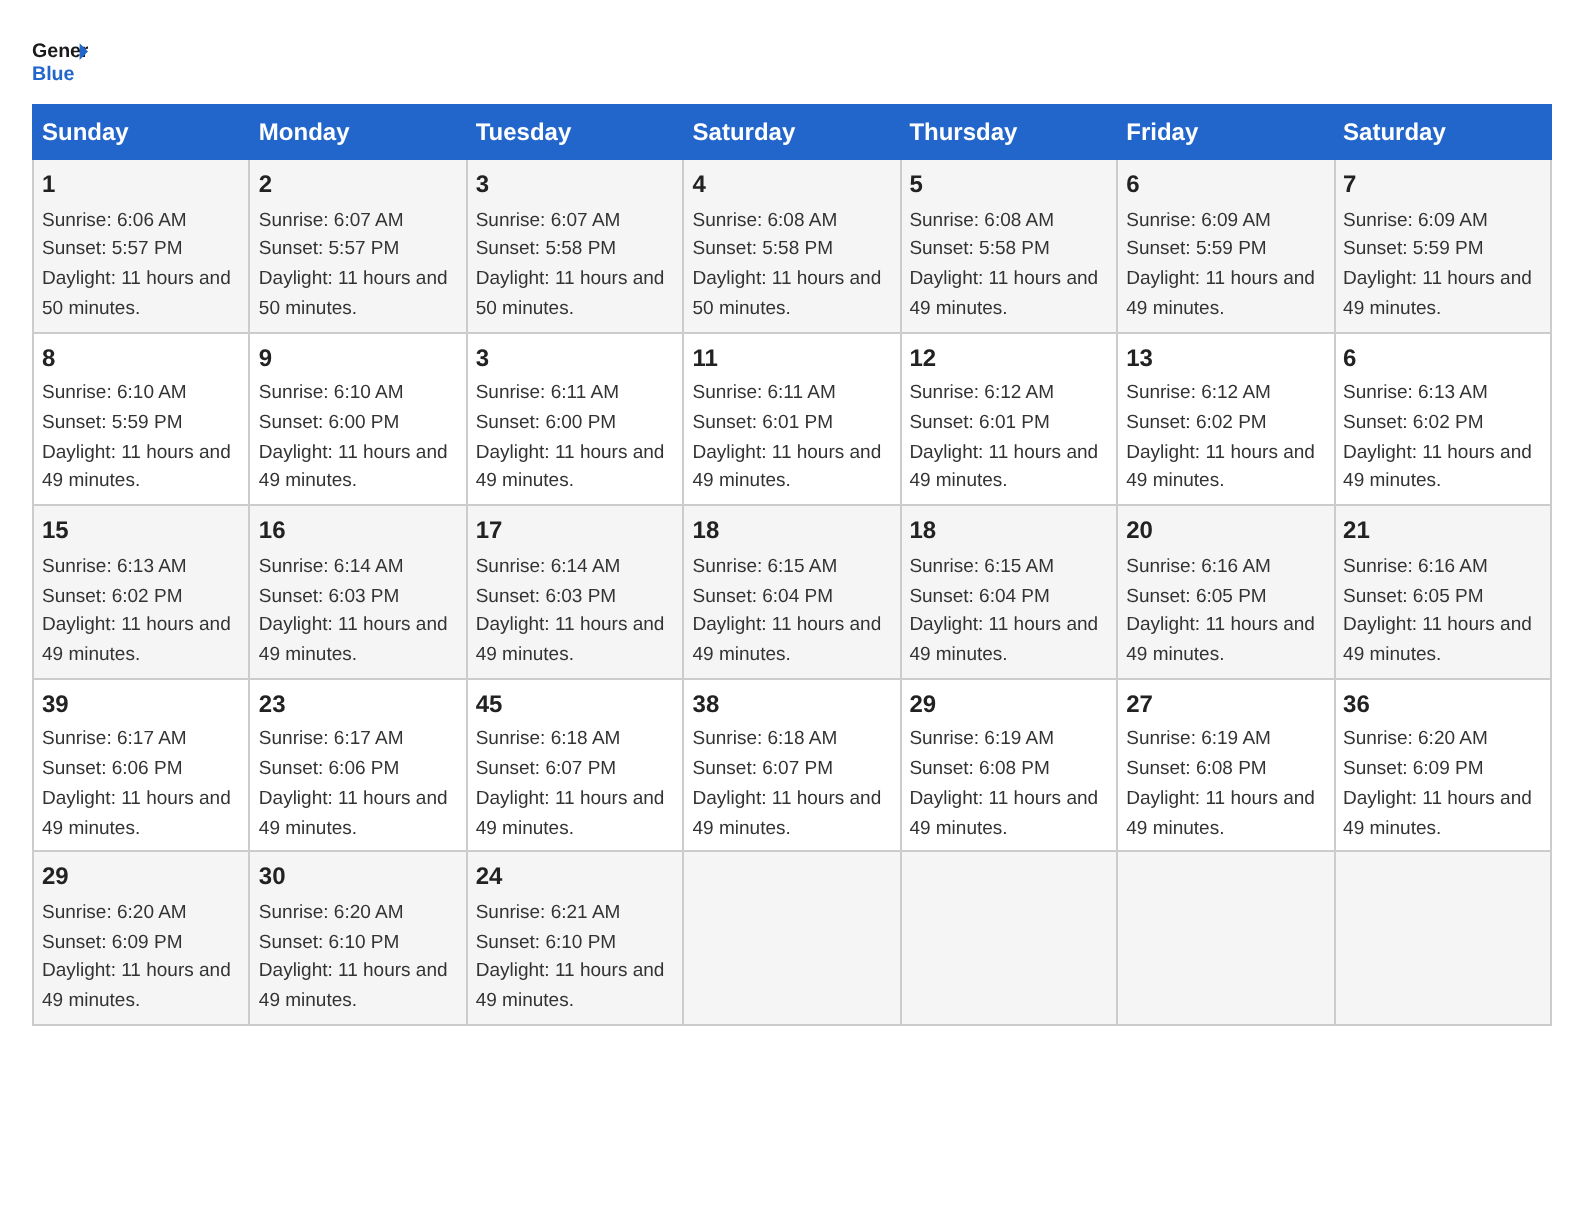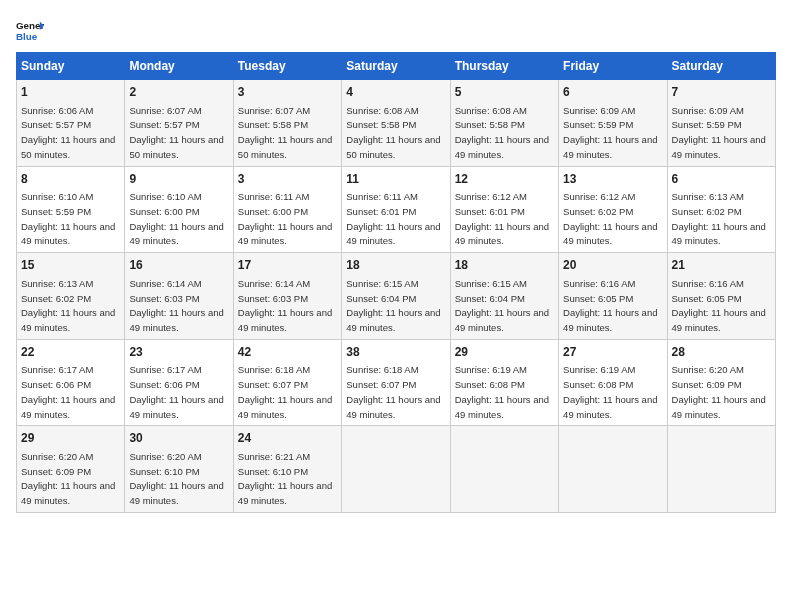--- a/index.html
+++ b/index.html
@@ -195,45 +195,45 @@
         <span class="day-num">20</span>
         <span class="day-detail">Sunrise: 6:16 AM<br>Sunset: 6:05 PM<br>Daylight: 11 hours and 49 minutes.</span>
       </td>
         <td>
         <span class="day-num">21</span>
         <span class="day-detail">Sunrise: 6:16 AM<br>Sunset: 6:05 PM<br>Daylight: 11 hours and 49 minutes.</span>
       </td>
       </tr>
       <tr>
         <td>
-        <span class="day-num">22</span>
+        <span class="day-num">39</span>
         <span class="day-detail">Sunrise: 6:17 AM<br>Sunset: 6:06 PM<br>Daylight: 11 hours and 49 minutes.</span>
       </td>
         <td>
         <span class="day-num">23</span>
         <span class="day-detail">Sunrise: 6:17 AM<br>Sunset: 6:06 PM<br>Daylight: 11 hours and 49 minutes.</span>
       </td>
         <td>
-        <span class="day-num">42</span>
+        <span class="day-num">45</span>
         <span class="day-detail">Sunrise: 6:18 AM<br>Sunset: 6:07 PM<br>Daylight: 11 hours and 49 minutes.</span>
       </td>
         <td>
         <span class="day-num">38</span>
         <span class="day-detail">Sunrise: 6:18 AM<br>Sunset: 6:07 PM<br>Daylight: 11 hours and 49 minutes.</span>
       </td>
         <td>
         <span class="day-num">29</span>
         <span class="day-detail">Sunrise: 6:19 AM<br>Sunset: 6:08 PM<br>Daylight: 11 hours and 49 minutes.</span>
       </td>
         <td>
         <span class="day-num">27</span>
         <span class="day-detail">Sunrise: 6:19 AM<br>Sunset: 6:08 PM<br>Daylight: 11 hours and 49 minutes.</span>
       </td>
         <td>
-        <span class="day-num">28</span>
+        <span class="day-num">36</span>
         <span class="day-detail">Sunrise: 6:20 AM<br>Sunset: 6:09 PM<br>Daylight: 11 hours and 49 minutes.</span>
       </td>
       </tr>
       <tr>
         <td>
         <span class="day-num">29</span>
         <span class="day-detail">Sunrise: 6:20 AM<br>Sunset: 6:09 PM<br>Daylight: 11 hours and 49 minutes.</span>
       </td>
         <td>
         <span class="day-num">30</span>

